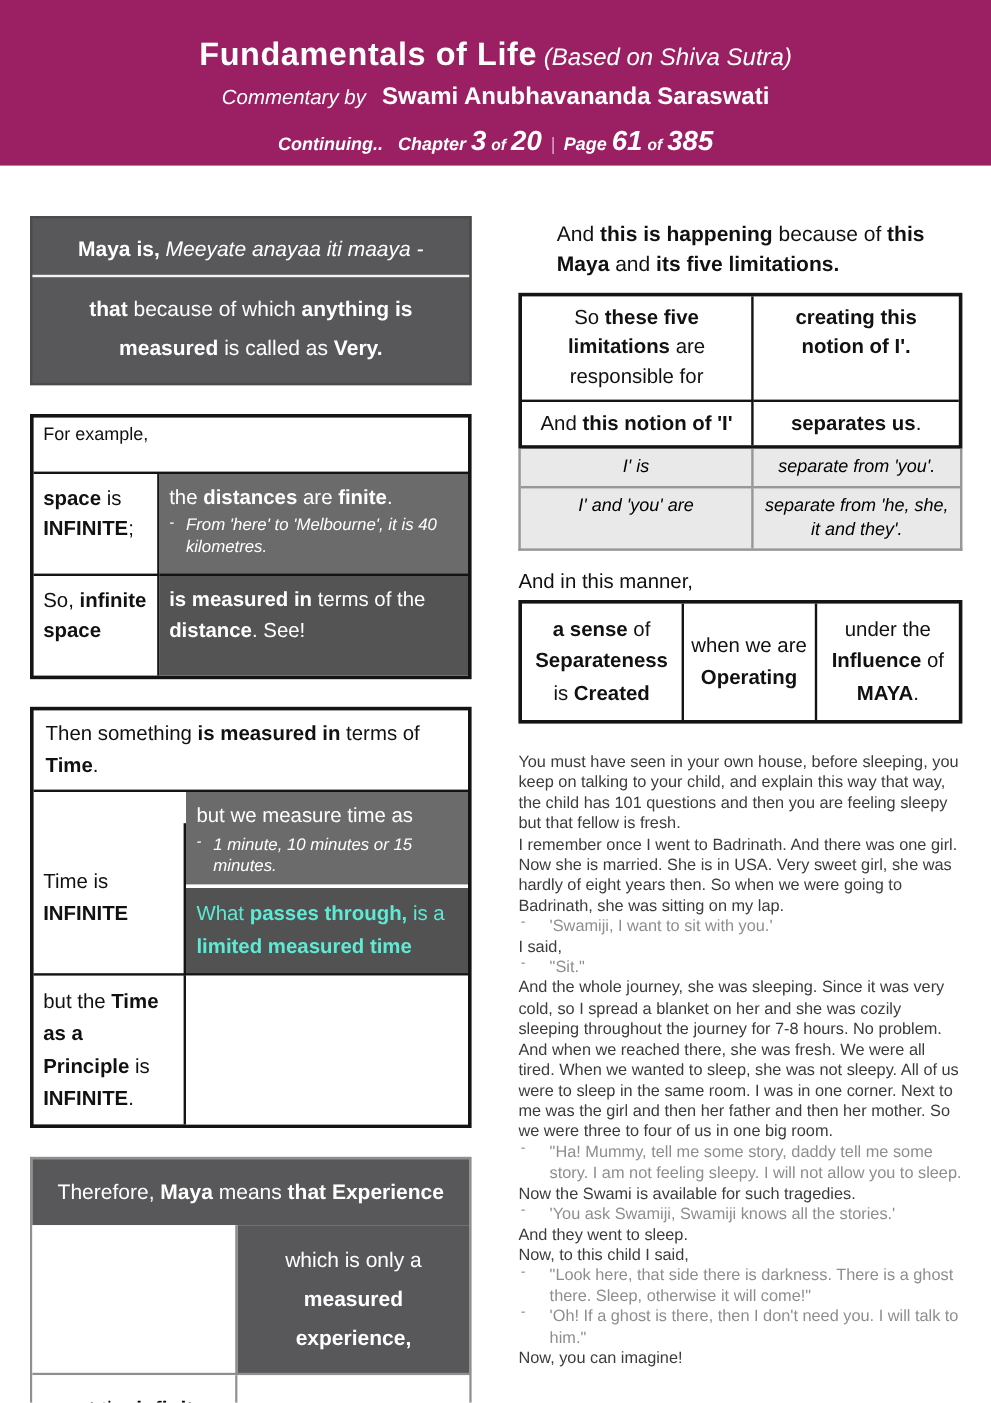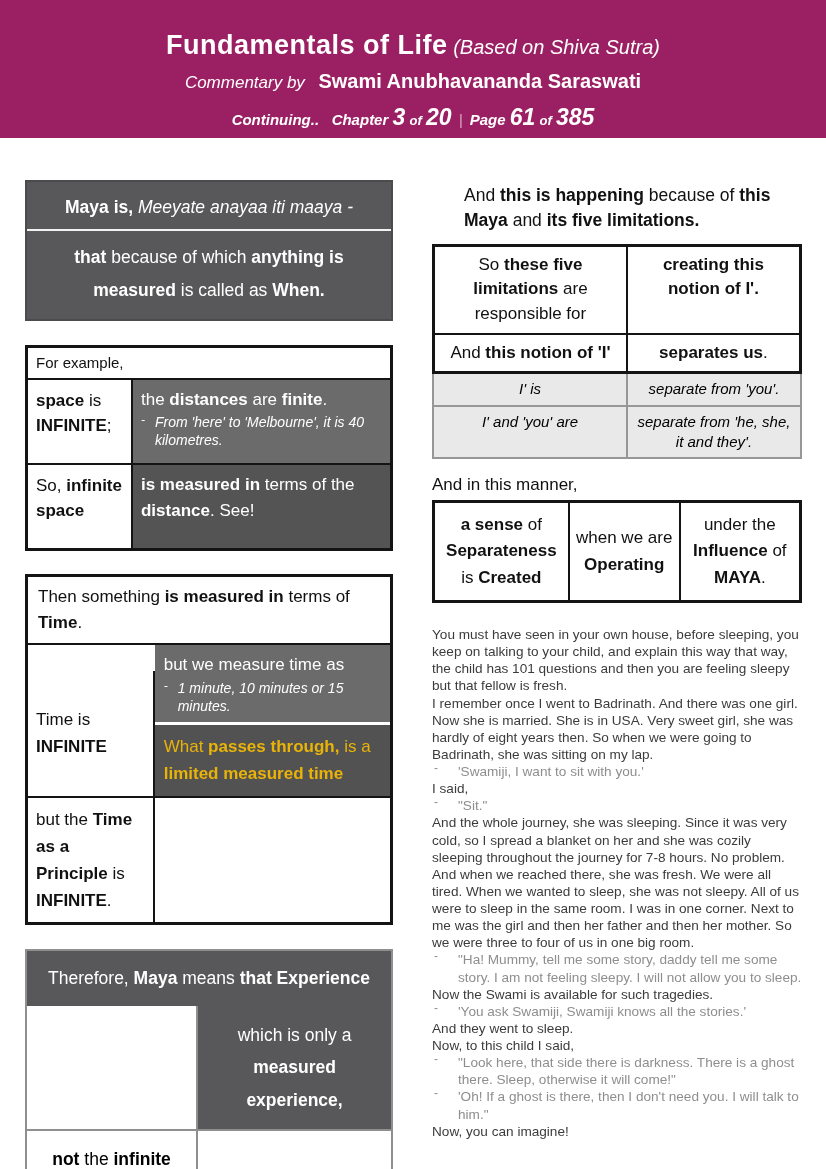--- a/index.html
+++ b/index.html
@@ -37,36 +37,36 @@
   
   .box1 {
     background:#58585a; color:#fff; border:2px solid #4b4b4d;
     text-align:center; margin-bottom:24px; font-size:17.5px;
   }
   .box1-row1 { padding:13px 10px 9px; border-bottom:2px solid #f2f2f2; line-height:1.45; }
   .box1-row2 { padding:10px 12px 13px; line-height:1.85; }
 
   
   .box2 { border:3px solid #141414; display:grid; grid-template-columns:29% 71%; margin-bottom:23px; }
-  .box2-hdr { grid-column:1/3; font-size:15px; padding:4px 8px 3px; border-bottom:2px solid #141414; }
+  .box2-hdr { grid-column:1/3; font-size:15px; padding:4px 8px 18px; border-bottom:2px solid #141414; }
   .box2 .cl { border-right:2px solid #141414; padding:8px 6px 24px 8px; line-height:1.5; }
   .box2 .r1 { border-bottom:2px solid #141414; }
   .box2 .gcell { color:#fff; padding:7px 8px; }
   .box2 .g-mid  { background:#6b6b6b; }
   .box2 .g-dark { background:#545454; line-height:1.55; }
 
   .cell-bullet { display:flex; font-style:italic; font-size:14px; line-height:1.3; margin-top:1px; }
   .cell-bullet .bdash { flex:0 0 14px; font-size:12px; line-height:1.2; }
 
   
   .box3 { border:3px solid #141414; display:grid; grid-template-columns:35% 65%; margin-bottom:24px; }
   .box3-hdr { grid-column:1/3; padding:7px 10px; border-bottom:2px solid #141414; line-height:1.55; }
   .box3-left { grid-row:2/4; border-right:2px solid #141414; border-bottom:2px solid #141414; padding:8px 8px; display:flex; align-items:center; line-height:1.6;margin-top:26px; }
   .box3-rt { background:#6b6b6b; color:#fff; padding:7px 9px; border-bottom:3px solid #fff; }
-  .box3-rb { background:#525252; color:#eab308; padding:8px 9px; border-bottom:2px solid #141414; line-height:1.6; }
+  .box3-rb { background:#525252; color:#5eead4; padding:8px 9px; border-bottom:2px solid #141414; line-height:1.6; }
   .box3-bl { border-right:2px solid #141414; padding:8px 8px; line-height:1.6; }
   .box3-br { background:#fff; }
 
   
   .box4 { border:2px solid #8f8f8f; display:grid; grid-template-columns:47% 53%; }
   .box4-hdr { grid-column:1/3; background:#58585a; color:#fff; text-align:center; padding:12px 14px; line-height:1.75; font-size:17.5px; }
   .box4-ml { background:#fff; border-right:2px solid #8f8f8f; border-bottom:2px solid #8f8f8f; }
   .box4-mr { background:#58585a; color:#fff; text-align:center; padding:13px 12px; line-height:1.85; font-size:17.5px; border-bottom:2px solid #8f8f8f; }
   .box4-bl { background:#fff; text-align:center; padding:13px 10px; line-height:1.8; font-size:17.5px; border-right:2px solid #8f8f8f; }
   .box4-br { background:#fff; }
@@ -124,21 +124,21 @@
       <span class="band-num">61</span>
       <span class="band-of">of</span>
       <span class="band-num">385</span>
     </div>
   </div>
 
   <div class="col-left">
 
     <div class="box1">
       <div class="box1-row1"><span class="b">Maya is, </span><span class="i">Meeyate anayaa iti maaya -</span></div>
-      <div class="box1-row2"><span class="b">that</span><span> because of which </span><span class="b">anything is measured</span><span> is called as </span><span class="b">When.</span></div>
+      <div class="box1-row2"><span class="b">that</span><span> because of which </span><span class="b">anything is measured</span><span> is called as </span><span class="b">Very.</span></div>
     </div>
 
     <div class="box2 g">
       <div class="box2-hdr"><span>For example,</span></div>
       <div class="cl r1"><span class="b">space</span><span> is </span><span class="b">INFINITE</span><span>;</span></div>
       <div class="gcell g-mid r1">
         <div><span>the </span><span class="b">distances</span><span> are </span><span class="b">finite</span><span>.</span></div>
         <div class="cell-bullet">
           <span class="bdash">-</span>
           <span><span class="i">From 'here' to 'Melbourne', it is 40 kilometres.</span></span>

